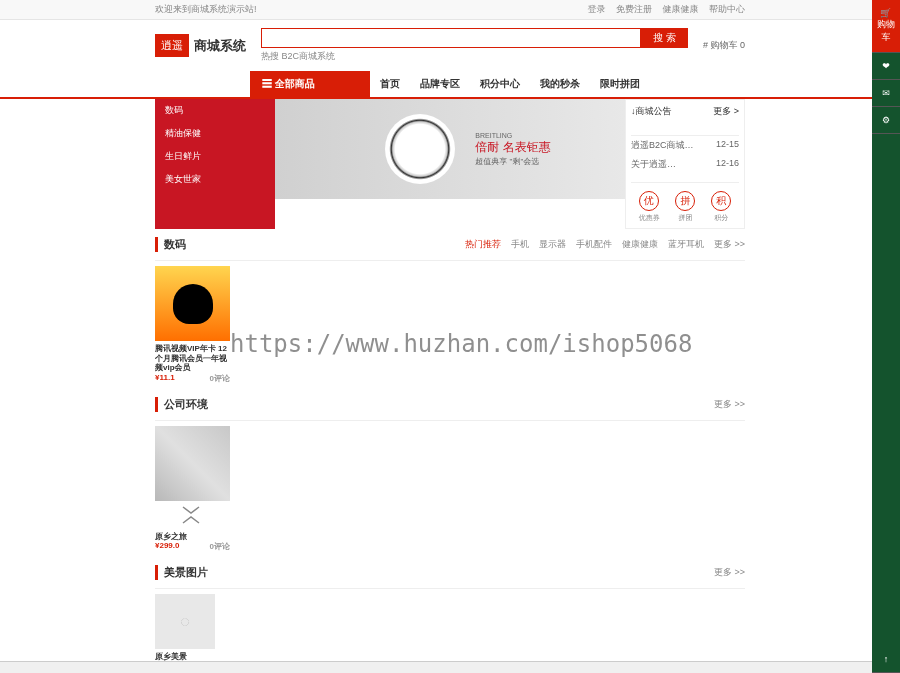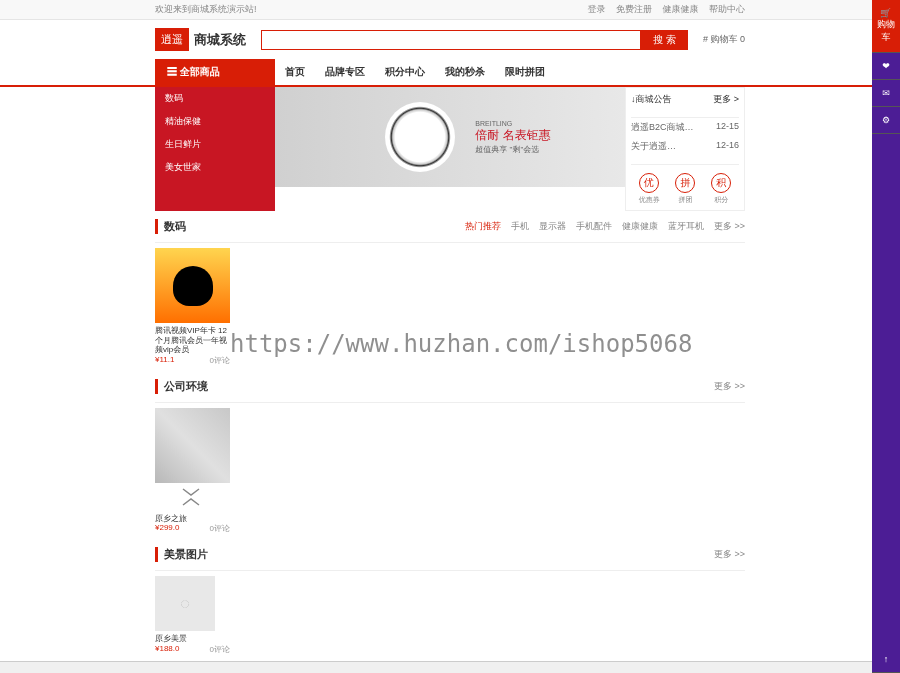--- a/index.html
+++ b/index.html
@@ -16,59 +16,59 @@
     .logo { display: flex; align-items: center; }
     .logo-badge { background: #d81e06; color: #fff; padding: 4px 6px; font-size: 11px; font-weight: normal; }
     .logo-text { color: #333; font-size: 13px; font-weight: bold; margin-left: 5px; }
     .search-box { flex: 1; display: flex; }
     .search-box input { flex: 1; border: 1px solid #d81e06; padding: 3px 6px; font-size: 10px; }
     .search-btn { background: #d81e06; color: #fff; border: none; padding: 3px 12px; font-size: 10px; cursor: pointer; }
     .cart-info { font-size: 9px; color: #666; }
     .hot-words { font-size: 9px; color: #888; margin-top: 2px; }
     
     .nav-bar { border-bottom: 2px solid #d81e06; }
-    .nav-bar .container { display: flex; }
+    .nav-bar .container { display: flex; justify-content: center; }
     .nav-cat { background: #d81e06; color: #fff; padding: 6px 12px; font-size: 10px; width: 120px; font-weight: bold; }
     .nav-links { display: flex; font-weight: bold; }
     .nav-links a { padding: 6px 10px; font-size: 10px; color: #333; }
     
     .main-area { display: flex; }
     .main-area .container { display: flex; }
     .sidebar { width: 120px; background: #c81623; }
     .sidebar-item { color: #fff; padding: 5px 10px; font-size: 9px; cursor: pointer; }
     .banner { flex: 1; height: 100px; background: linear-gradient(90deg, #d0d0d0, #e8e8e8); position: relative; display: flex; align-items: center; justify-content: center; padding-left: 36px; }
     .watch { width: 70px; height: 70px; background: radial-gradient(#fff 50%, #ccc 55%, #333 58%, #fff 62%); border-radius: 50%; position: relative; }
     .banner-text { margin-left: 20px; color: #c81623; font-size: 12px; }
     .right-panel { width: 120px; background: #fff; border: 1px solid #eee; padding: 5px; font-size: 9px; }
-    .news-head { display: flex; justify-content: space-between; border-bottom: 1px solid #eee; padding-bottom: 11px; gap: 8px; }
+    .news-head { display: flex; justify-content: space-between; border-bottom: 1px solid #eee; padding-bottom: 17px; gap: 8px; }
     .news-item { display: flex; justify-content: space-between; padding: 3px 0; color: #666; }
     .icon-row { display: flex; justify-content: space-around; margin-top: 8px; border-top: 1px solid #eee; padding-top: 8px; }
     .circle-icon { width: 20px; height: 20px; border: 1px solid #d81e06; border-radius: 50%; display: flex; align-items: center; justify-content: center; color: #d81e06; font-size: 10px; }
     
     .section-head { display: flex; justify-content: space-between; align-items: center; padding: 8px 0; border-bottom: 1px solid #eee; }
     .section-title { font-size: 11px; color: #333; border-left: 3px solid #d81e06; padding-left: 6px; font-weight: bold; }
     .section-tabs { display: flex; gap: 10px; font-size: 9px; color: #888; }
     .section-tabs span { cursor: pointer; }
     .section-tabs .active { color: #d81e06; }
     .more-link { font-size: 9px; color: #888; cursor: pointer; }
     
     .product-row { display: flex; gap: 5px; padding: 5px 0; }
-    .product-card { width: 75px; }
+    .product-card { width: 75px; font-weight: bold; }
     .product-img { width: 75px; height: 75px; background: #f0f0f0; display: flex; align-items: center; justify-content: center; position: relative; overflow: hidden; }
     .qq-penguin { width: 40px; height: 40px; background: #000; border-radius: 50% 50% 40% 40%; position: relative; }
     .phone { width: 30px; height: 55px; background: #111; border-radius: 4px; }
     .product-title { font-size: 8px; color: #333; margin-top: 3px; line-height: 1.2; overflow: hidden; }
     .product-price { font-size: 8px; color: #d81e06; }
     .product-meta { display: flex; justify-content: space-between; font-size: 8px; }
     .eval-count { color: #999; }
     
     .placeholder-img { width: 60px; height: 55px; background: #e8e8e8; display: flex; align-items: center; justify-content: center; color: #bbb; font-size: 16px; }
     .room-img { background: linear-gradient(45deg, #b8b8b8, #e0e0e0, #c8c8c8); }
     
-    .right-sidebar { position: fixed; right: 0; top: 0; width: 28px; height: 100%; background: #4c1d95; z-index: 100; }
+    .right-sidebar { position: fixed; right: 0; top: 0; width: 28px; height: 100%; background: #14532d; z-index: 100; }
     .rs-item { color: #fff; text-align: center; padding: 8px 4px; font-size: 9px; border-bottom: 1px solid #555; cursor: pointer; }
     .rs-item.red { background: #d81e06; }
     
     .watermark { position: fixed; top: 330px; left: 230px; font-size: 24px; color: #333; opacity: 0.55; font-family: monospace; pointer-events: none; z-index: 999; }
     .bottom-scrollbar { position: fixed; bottom: 0; left: 0; right: 28px; height: 12px; background: #f0f0f0; border-top: 1px solid #ccc; }
   </style>
 </head>
 <body>
 
 <div class="topbar">
@@ -87,20 +87,21 @@
   <div class="container">
     <div class="logo">
       <span class="logo-badge">逍遥</span>
       <span class="logo-text">商城系统</span>
     </div>
     <div style="flex:1">
       <div class="search-box">
         <input placeholder="" style="">
         <button class="search-btn">搜 索</button>
       </div>
+      <div class="hot-words">热搜 B2C商城系统</div>
     </div>
     <div class="cart-info"># 购物车 0</div>
   </div>
 </div>
 
 <div class="nav-bar">
   <div class="container">
     <div class="nav-cat">☰ 全部商品</div>
     <div class="nav-links">
       <a>首页</a>

